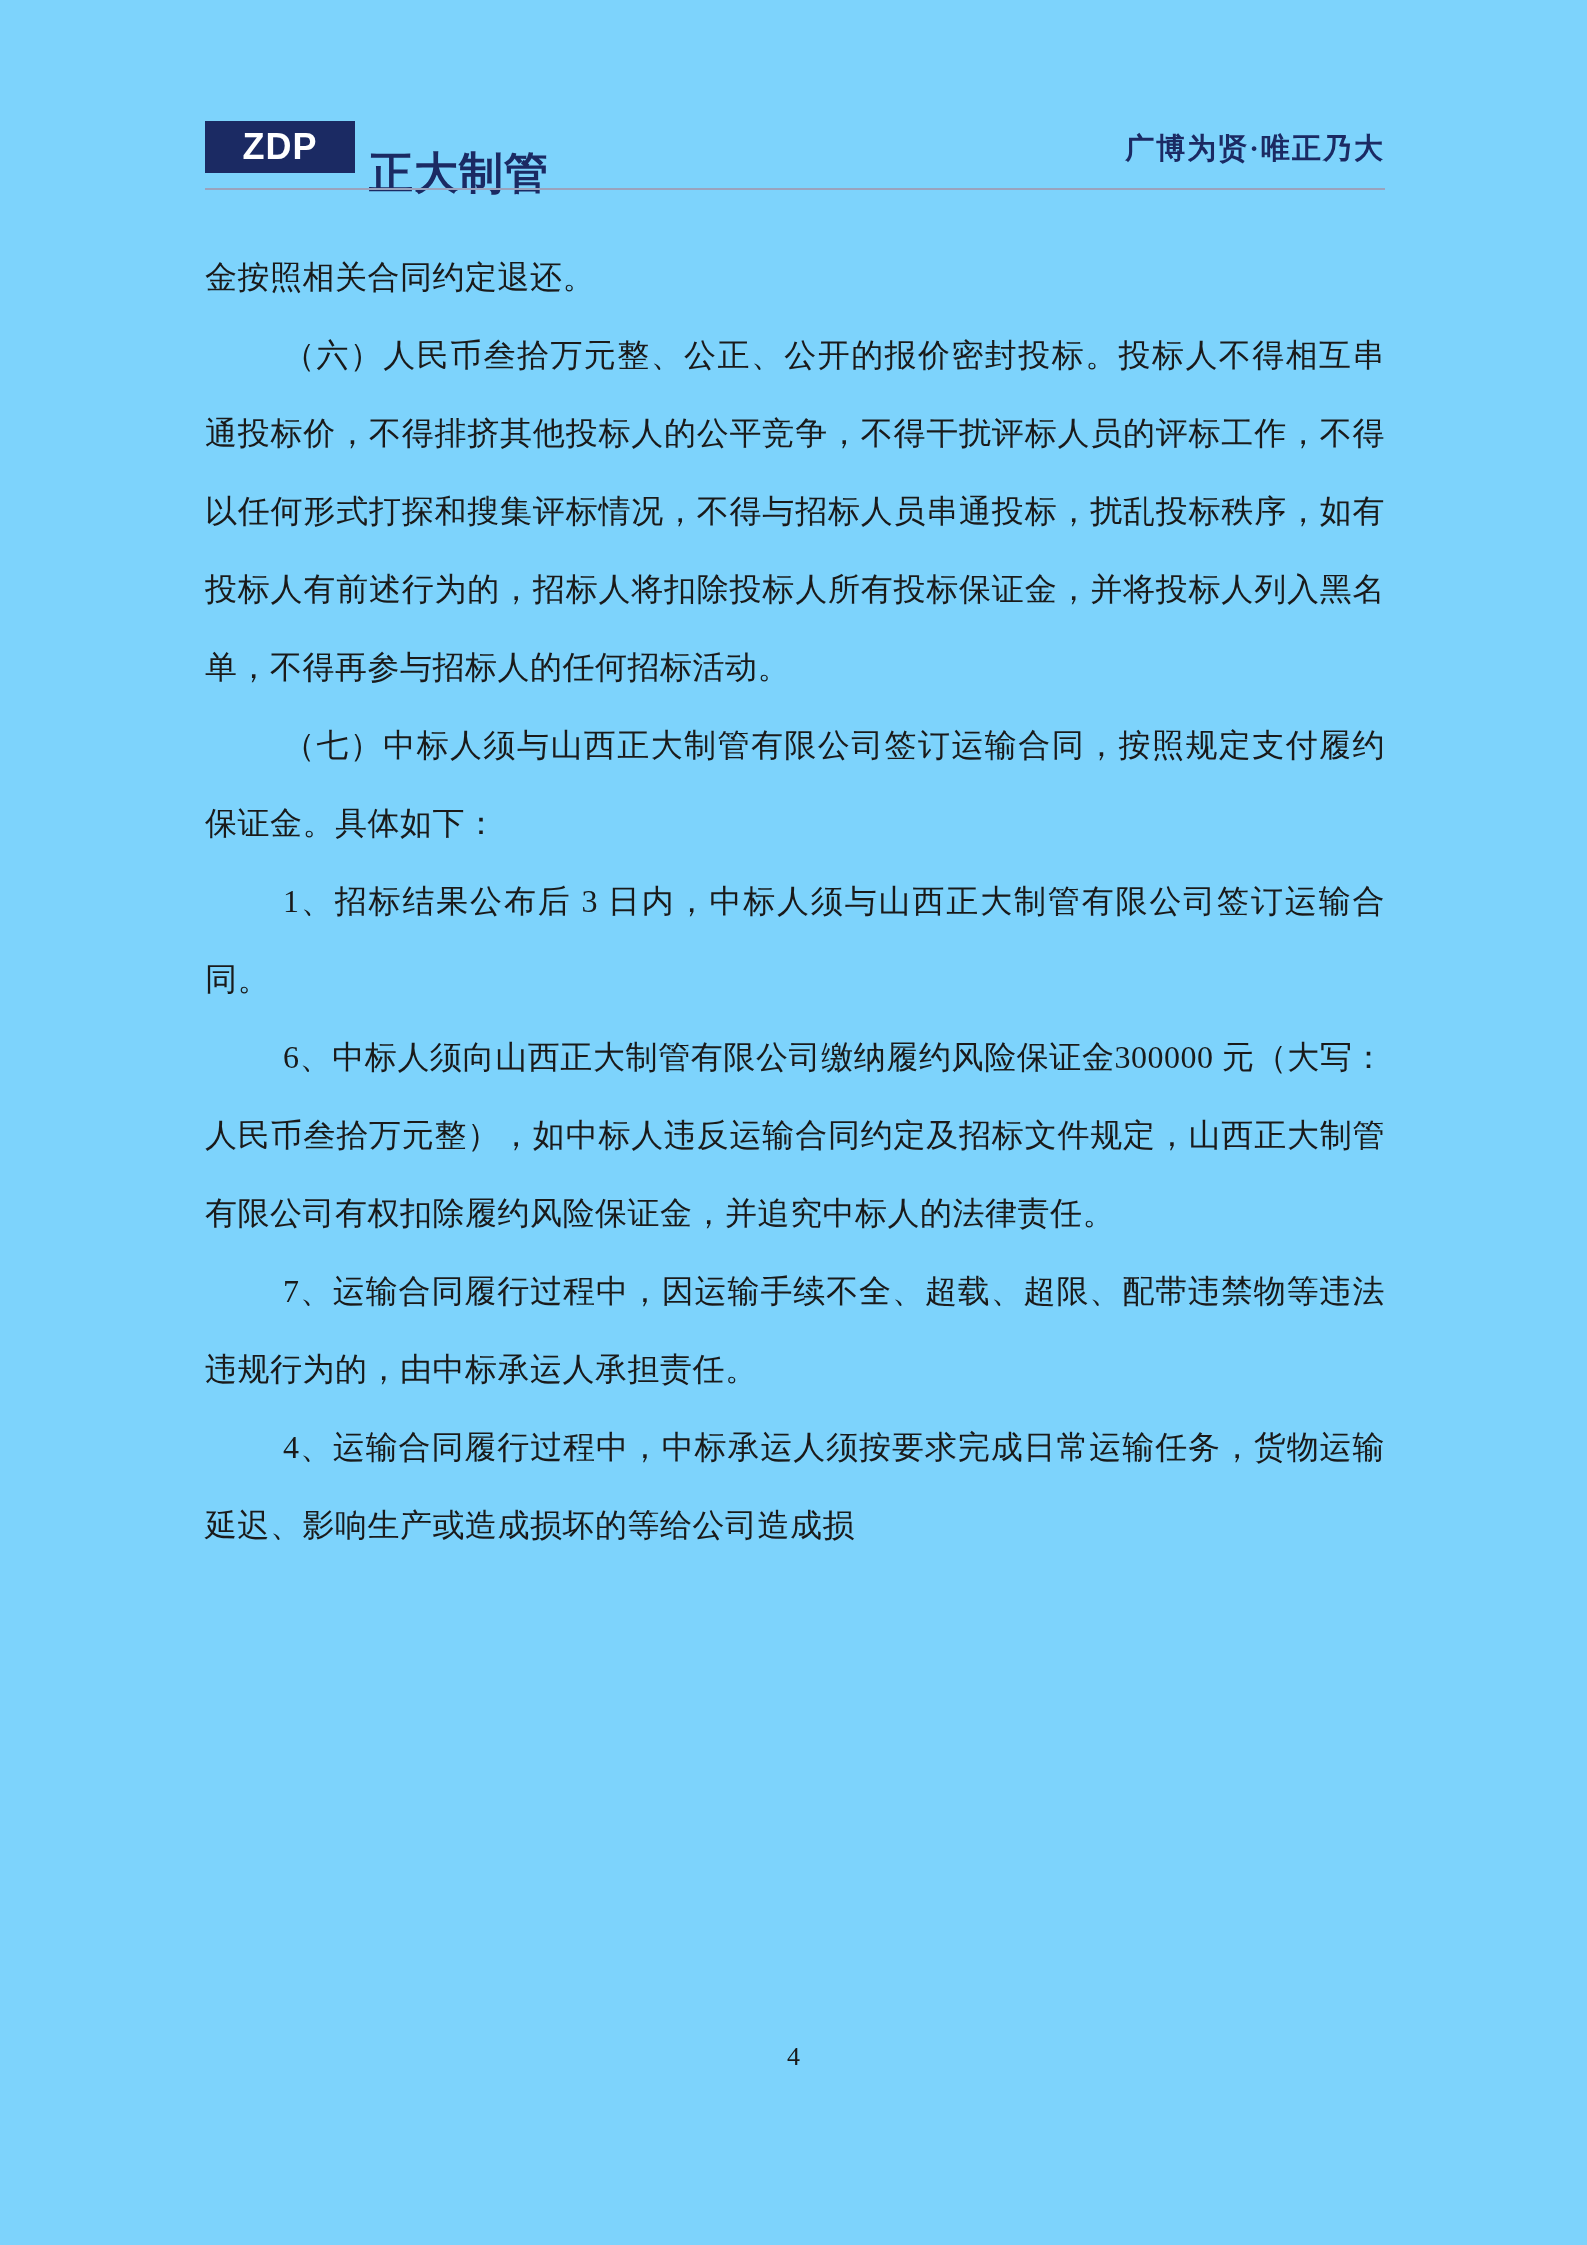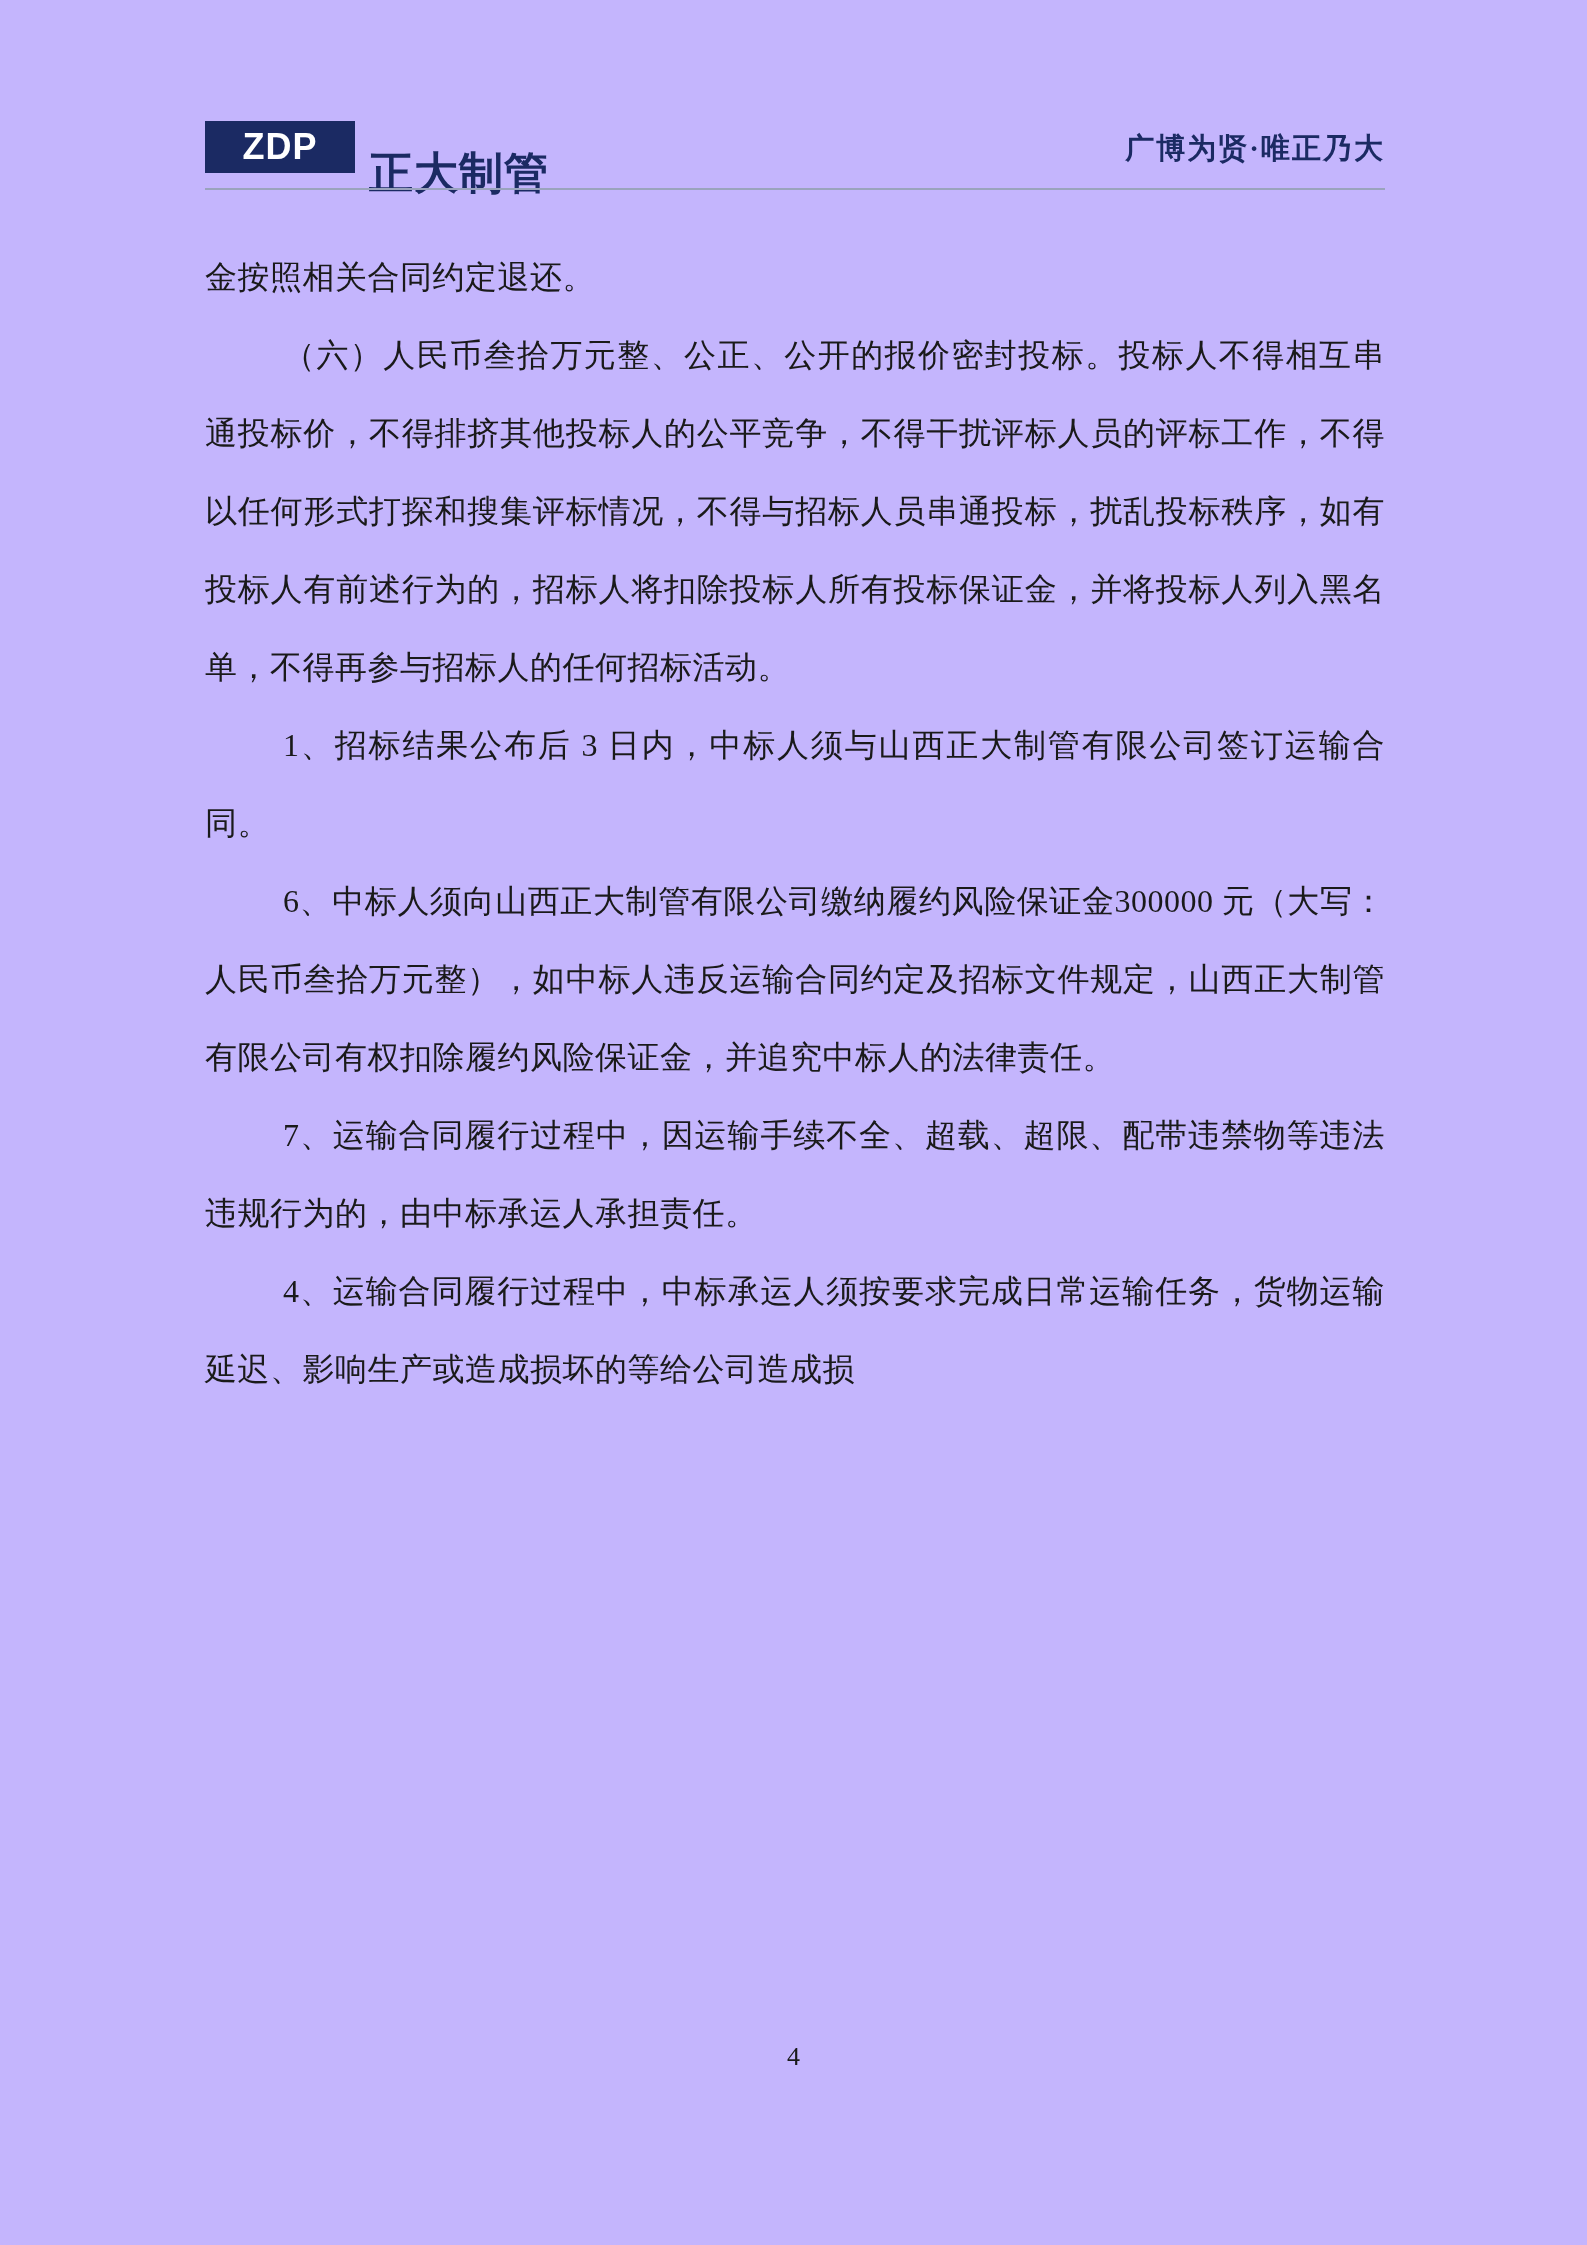--- a/index.html
+++ b/index.html
@@ -4,21 +4,21 @@
 <style>
   html, body {
     margin: 0;
     padding: 0;
     background: #ffffff;
   }
   .page {
     position: relative;
     width: 1587px;
     height: 2245px;
-    background: #c4b5fd;
+    background: #7dd3fc;
     font-family: "Liberation Serif", serif;
     box-sizing: border-box;
     overflow: hidden;
   }
 
   
   .header {
     position: absolute;
     left: 205px;
     top: 110px;
@@ -111,20 +111,21 @@
       <span class="logo-text">正大制管</span>
     </div>
     <div class="slogan">广博为贤·唯正乃大</div>
   </div>
 
   <div class="header-rule"></div>
 
   <div class="content">
     <p class="para">金按照相关合同约定退还。</p>
     <p class="para indent">（六）人民币叁拾万元整、公正、公开的报价密封投标。投标人不得相互串通投标价，不得排挤其他投标人的公平竞争，不得干扰评标人员的评标工作，不得以任何形式打探和搜集评标情况，不得与招标人员串通投标，扰乱投标秩序，如有投标人有前述行为的，招标人将扣除投标人所有投标保证金，并将投标人列入黑名单，不得再参与招标人的任何招标活动。</p>
+    <p class="para indent">（七）中标人须与山西正大制管有限公司签订运输合同，按照规定支付履约保证金。具体如下：</p>
     <p class="para indent">1、招标结果公布后 3 日内，中标人须与山西正大制管有限公司签订运输合同。</p>
     <p class="para indent">6、中标人须向山西正大制管有限公司缴纳履约风险保证金300000 元（大写：人民币叁拾万元整），如中标人违反运输合同约定及招标文件规定，山西正大制管有限公司有权扣除履约风险保证金，并追究中标人的法律责任。</p>
     <p class="para indent">7、运输合同履行过程中，因运输手续不全、超载、超限、配带违禁物等违法违规行为的，由中标承运人承担责任。</p>
     <p class="para indent">4、运输合同履行过程中，中标承运人须按要求完成日常运输任务，货物运输延迟、影响生产或造成损坏的等给公司造成损</p>
   </div>
 
   <div class="page-number">4</div>
 
 </div>
 

